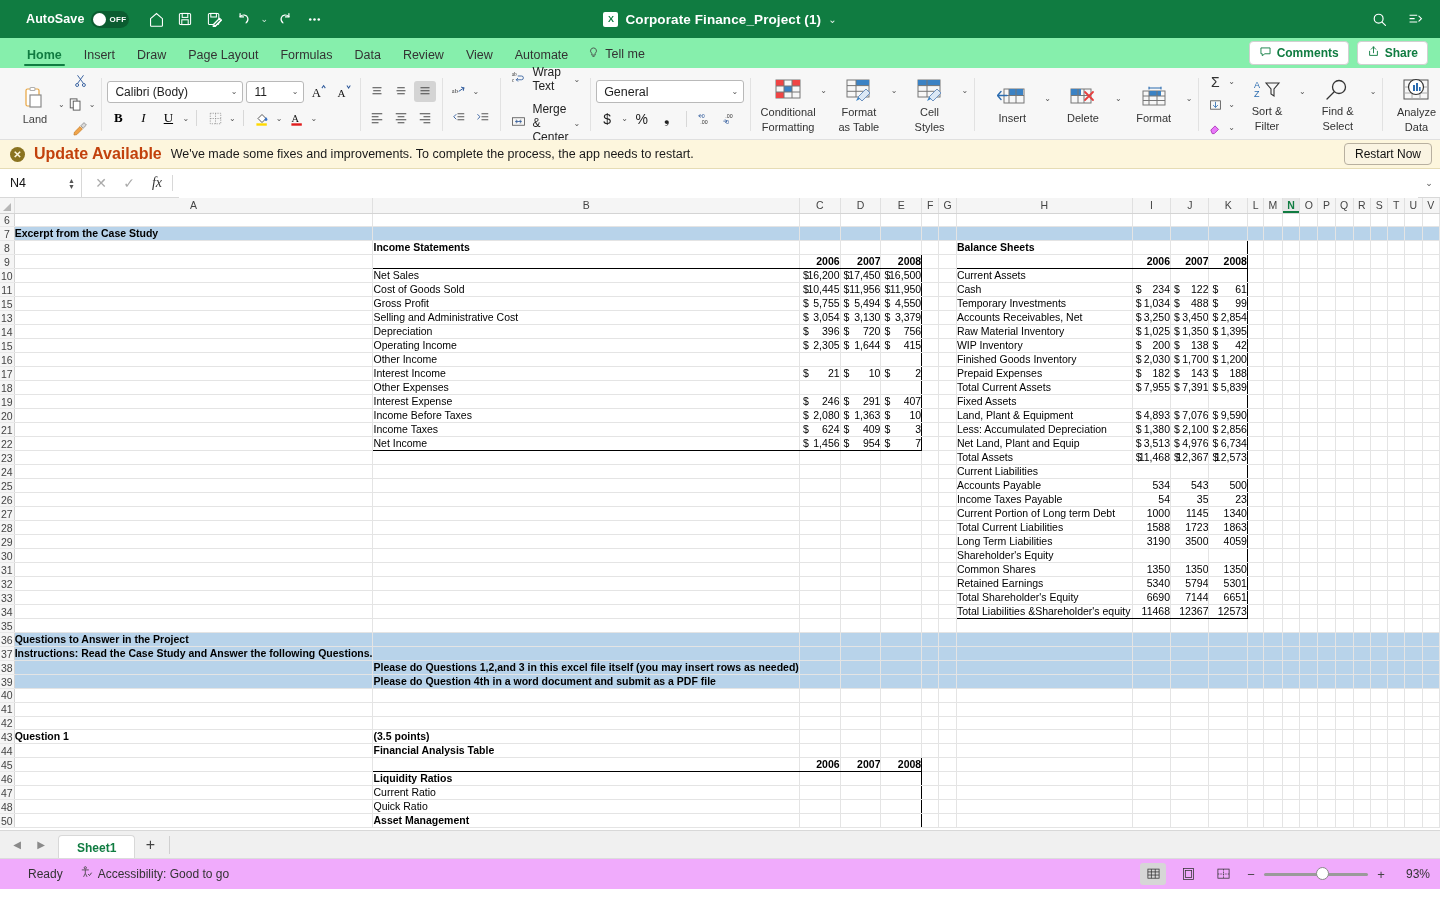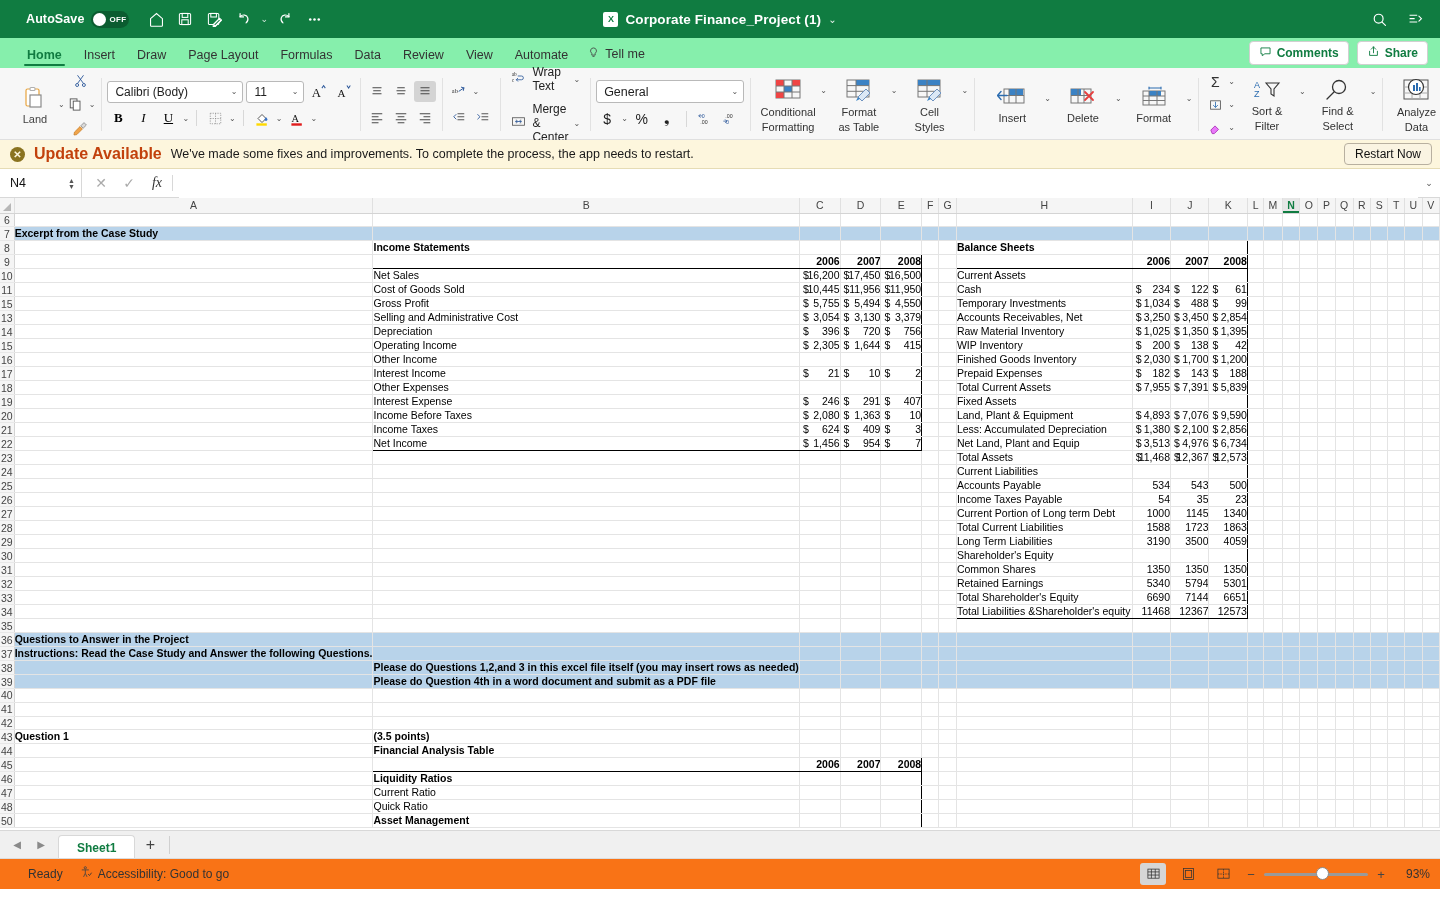--- a/index.html
+++ b/index.html
@@ -204,21 +204,21 @@
   .sheettab {
     background:#fff; border:1px solid #d8d8d8; border-bottom:0; border-radius:4px 4px 0 0;
     padding:5px 18px 4px; font-size:12px; font-weight:700; color:#107c41; margin-left:4px;
     margin-top:4px;
   }
   .addsheet { width:26px; height:26px; display:flex; align-items:center; justify-content:center; font-size:16px; color:#444; }
   .sheetsep { width:1px; height:18px; background:#d0d0d0; margin:0 4px; }
 
   
   .statusbar {
-    height:31px; background:#f97316; border-top:1px solid #dcdcdc;
+    height:31px; background:#f0abfc; border-top:1px solid #dcdcdc;
     display:flex; align-items:center; padding:0 10px; gap:16px; position:relative;
   }
   .st-text { font-size:12px; color:#333; }
   .st-acc { display:flex; align-items:center; gap:5px; }
   .st-right { position:absolute; right:10px; display:flex; align-items:center; gap:9px; }
   .viewbtn { width:26px; height:22px; display:flex; align-items:center; justify-content:center; border-radius:3px; }
   .viewbtn.on { background:#d6d6d6; }
   .zoomslider { display:flex; align-items:center; gap:7px; }
   .ztrack { width:104px; height:3px; background:#9a9a9a; border-radius:2px; position:relative; }
   .zknob { position:absolute; left:52px; top:-5.5px; width:13px; height:13px; border-radius:50%; background:#fff; border:1px solid #8a8a8a; }

